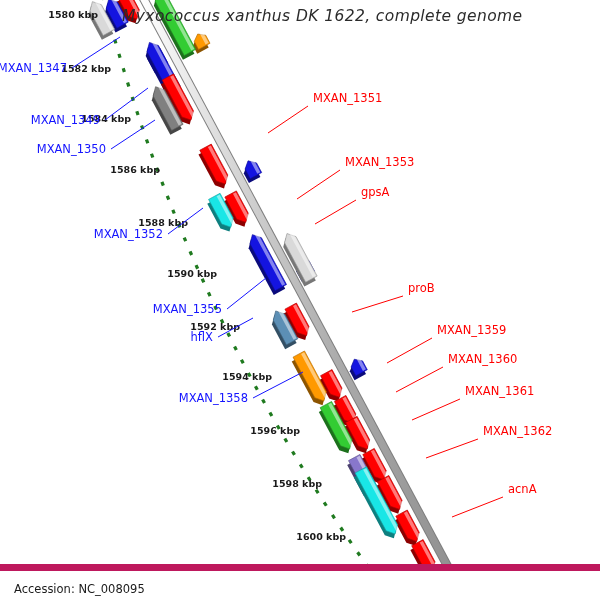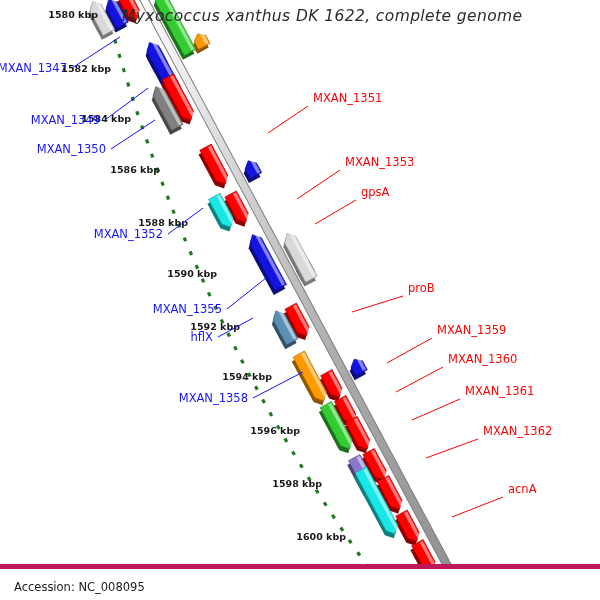--- a/index.html
+++ b/index.html
@@ -49,21 +49,21 @@
   }
   .lead-left  { stroke: #1414ff; stroke-width: 1; fill: none; }
   .lead-right { stroke: #ff0000; stroke-width: 1; fill: none; }
 
   
   #statusbar {
     position: absolute;
     left: 0; bottom: 0;
     width: 600px; height: 36px;
     background: #ffffff;
-    border-top: 5px solid #be185d;
+    border-top: 7px solid #be185d;
     box-sizing: border-box;
   }
   #statusbar .sb-inner {
     position: relative;
     width: 100%; height: 100%;
   }
   .sb-text {
     position: absolute;
     top: 11px;
     font-family: "DejaVu Sans", sans-serif;

